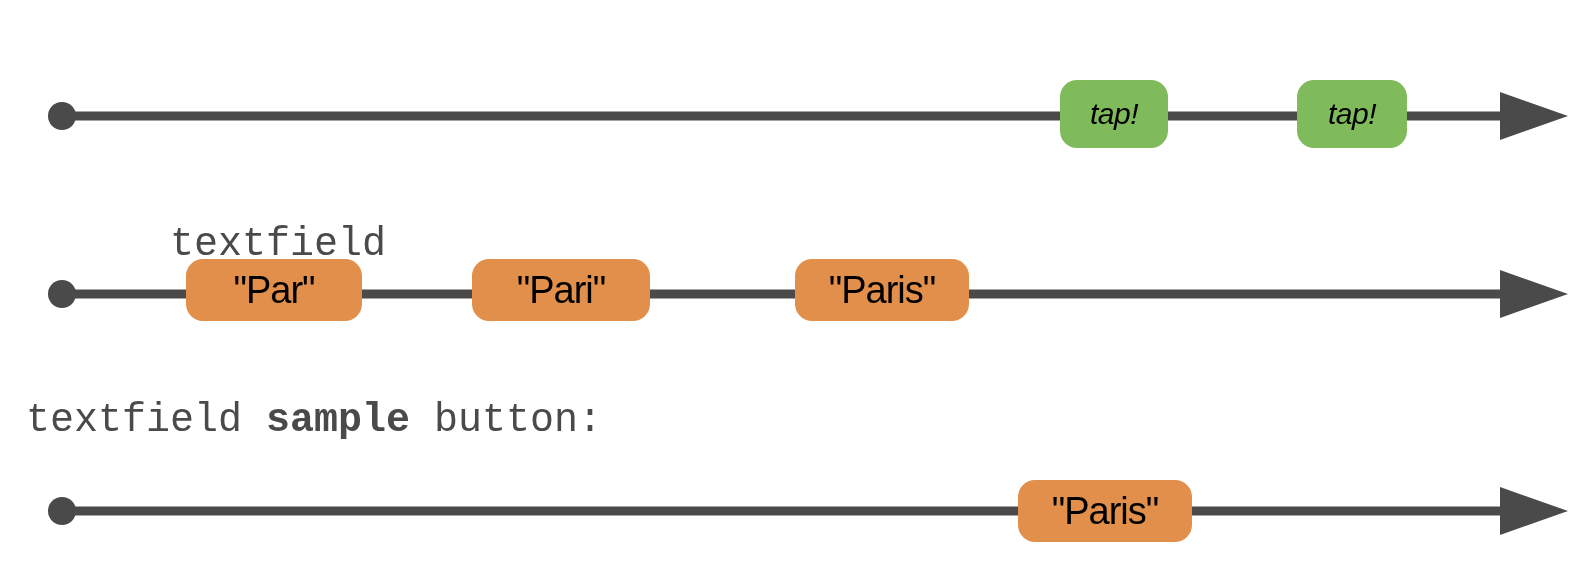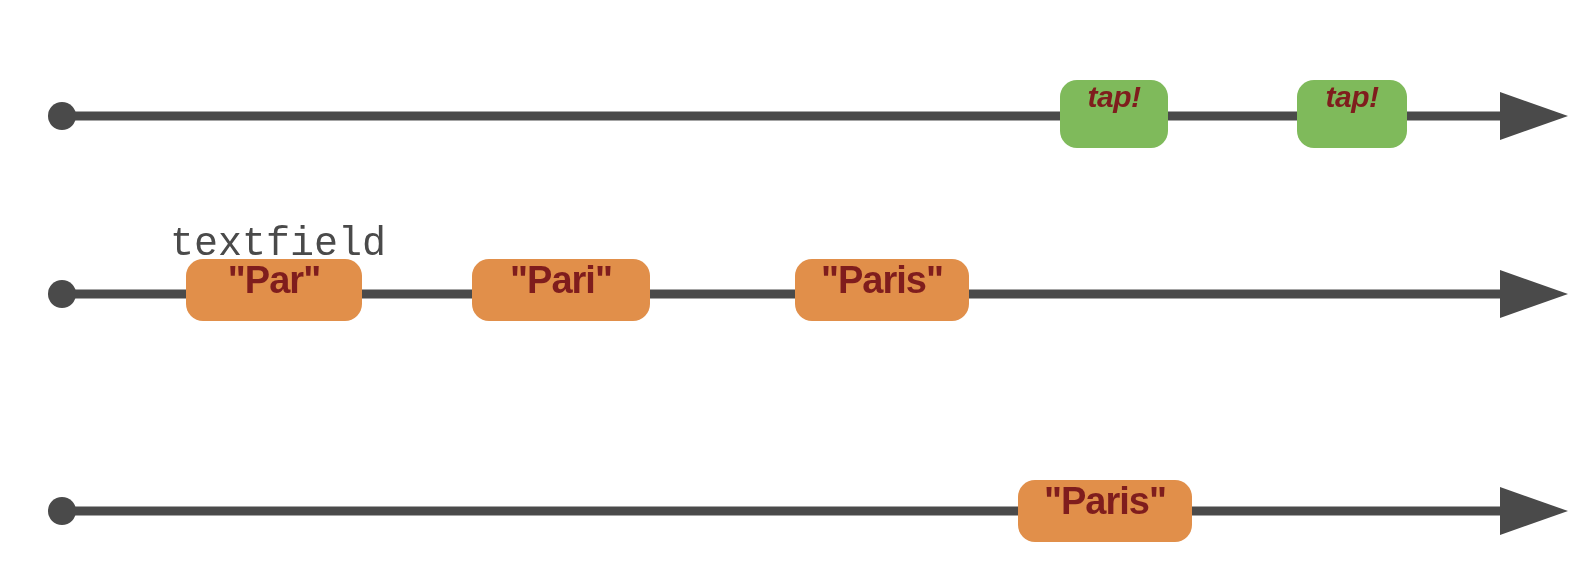--- a/index.html
+++ b/index.html
@@ -47,27 +47,27 @@
 
   .axis-svg {
     position: absolute;
     left: 0;
     display: block;
   }
 
   .marble {
     position: absolute;
     display: flex;
-    align-items: flex-start;
+    align-items: center;
     justify-content: center;
     box-sizing: border-box;
     border-radius: 17px;
-    color: #7f1d1d;
+    color: #000000;
     font-family: "Liberation Sans", "DejaVu Sans", sans-serif;
-    font-weight: 700;
+    font-weight: 400;
     white-space: nowrap;
     user-select: none;
   }
 
   .marble.tap {
     background: #7fba5b;
     font-style: italic;
     font-size: 30px;
     letter-spacing: -0.5px;
   }
@@ -131,20 +131,21 @@
     </div>
     <div class="marble value" style="left:472px; top:94px; width:178px; height:62px;">
       <span>"Pari"</span>
     </div>
     <div class="marble value" style="left:795px; top:94px; width:174px; height:62px;">
       <span>"Paris"</span>
     </div>
   </div>
 
   <div class="timeline-row" id="row-sample">
+    <div class="row-label"><span>textfield </span><span class="label-strong">sample</span><span> button:</span></div>
 
     <svg class="axis-svg" width="1588" height="60" viewBox="0 0 1588 60">
       <circle cx="62" cy="28" r="14" fill="#4a4a4a"></circle>
       <line x1="62" y1="28" x2="1540" y2="28" stroke="#4a4a4a" stroke-width="9"></line>
       <polygon points="1500,4 1568,28 1500,52" fill="#4a4a4a"></polygon>
     </svg>
 
     <div class="marble value" style="left:1018px; top:97px; width:174px; height:62px;">
       <span>"Paris"</span>
     </div>

